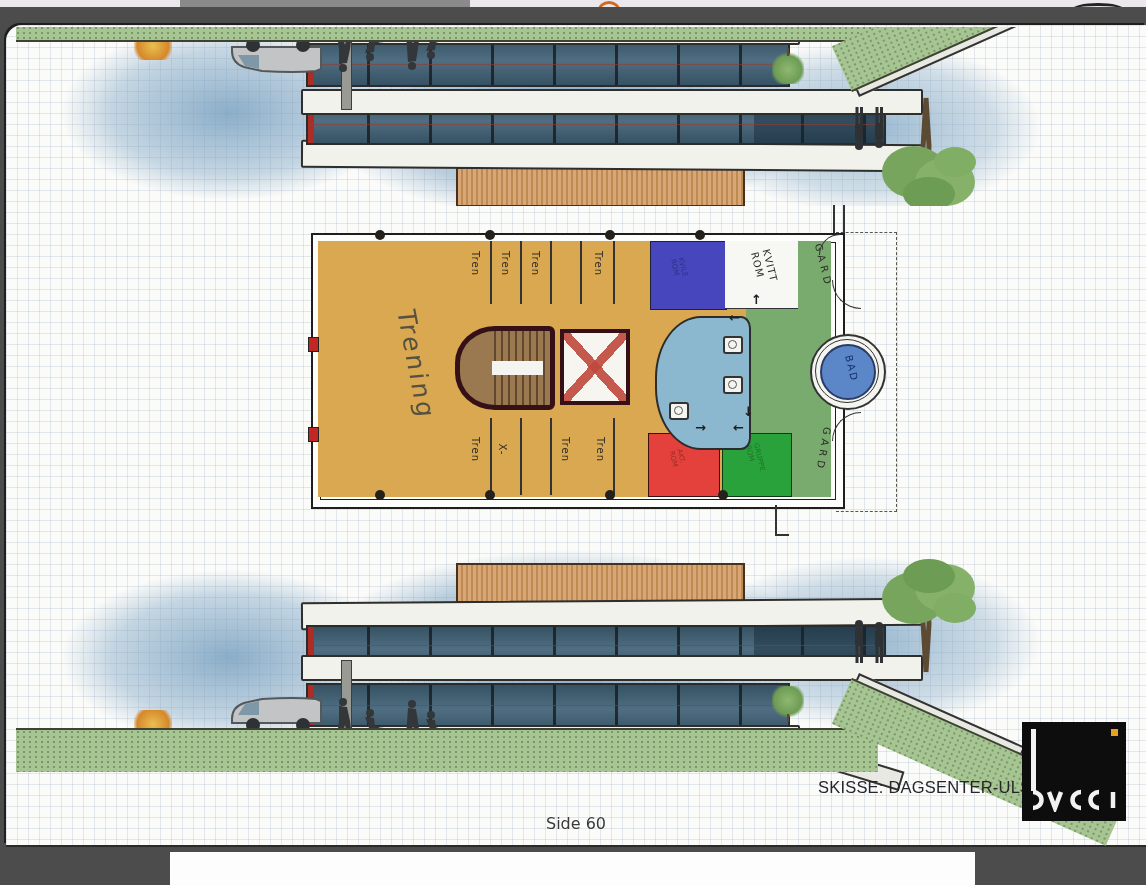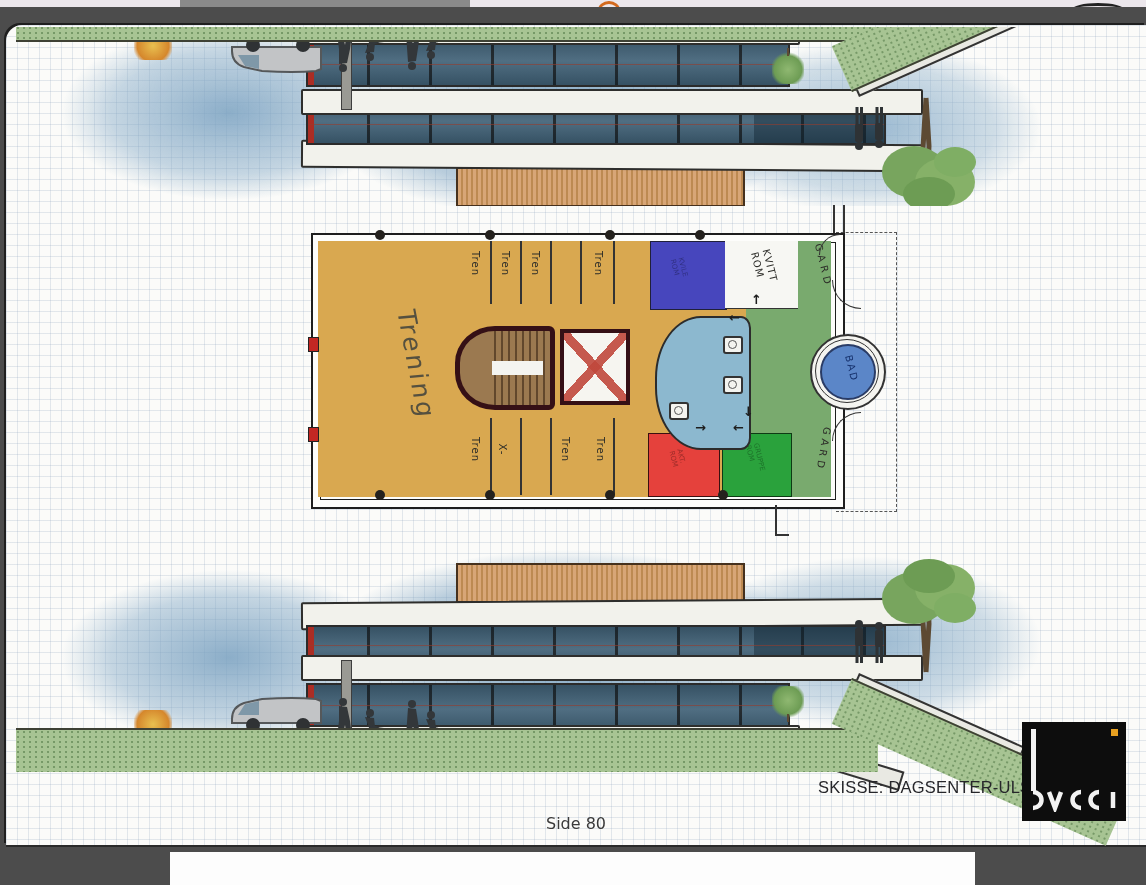--- a/index.html
+++ b/index.html
@@ -366,16 +366,16 @@
           <path d="M4 4 a 8.5 8 0 0 1 0 16"></path>
           <path d="M20 4 L26 20 L32 4"></path>
           <path d="M52 4 A 8.5 8 0 0 0 52 20"></path>
           <path d="M70 4 A 8.5 8 0 0 0 70 20"></path>
           <path d="M84 4 L84 20"></path>
         </g>
       </svg>
     </span>
   </div>
 
-  <div class="caption">Side 80</div>
+  <div class="caption">Side 60</div>
 </div>
 
 <div class="next-page"></div>
 
 </body></html>

